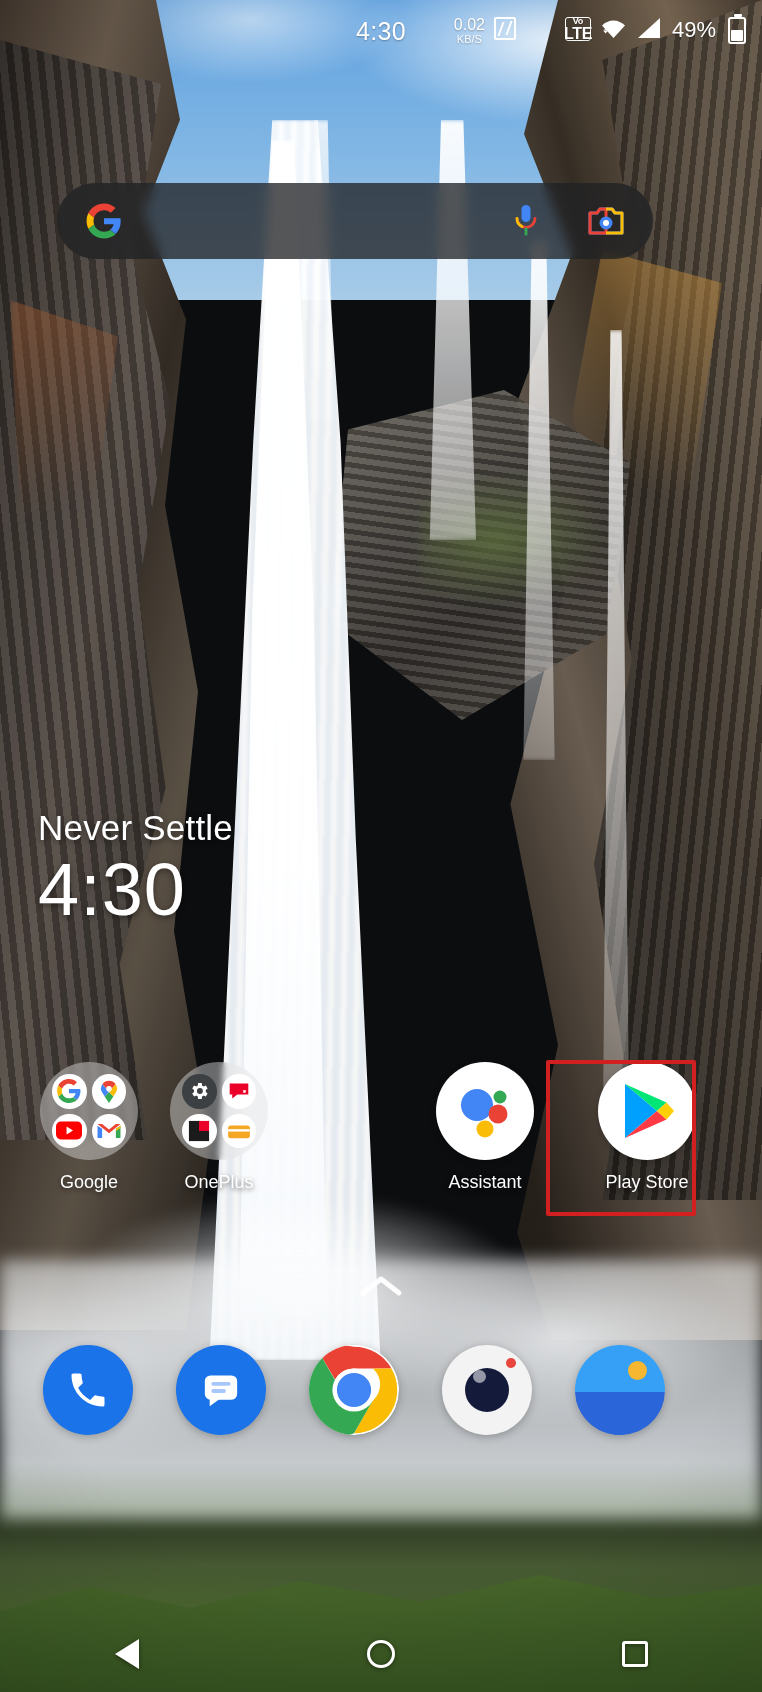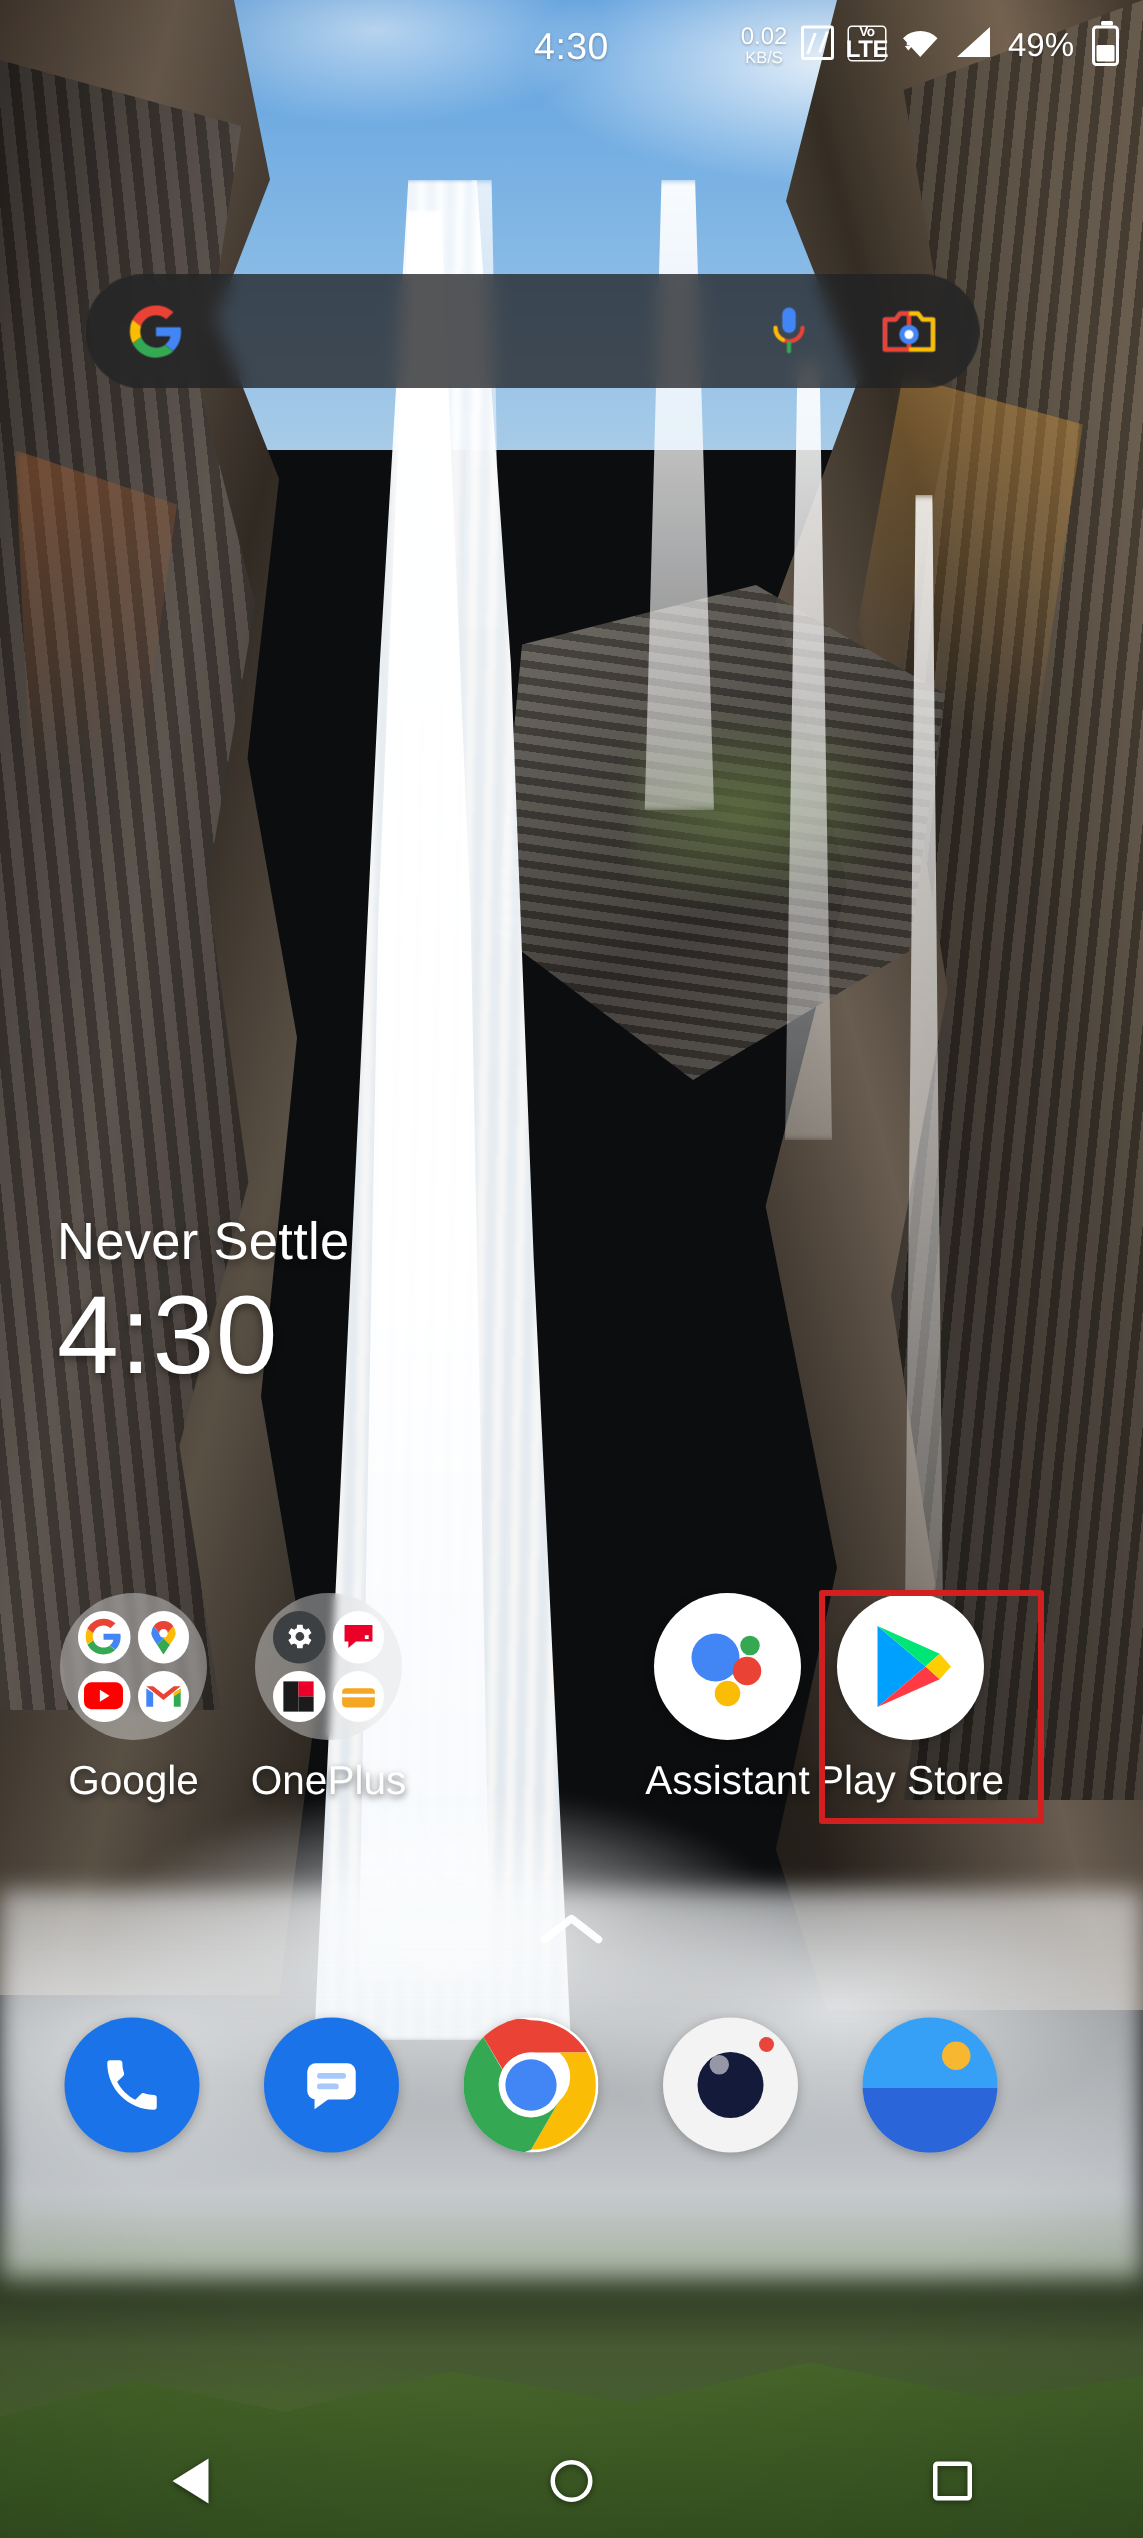--- a/index.html
+++ b/index.html
@@ -180,21 +180,21 @@
     transform:skewX(-20deg);
   }
   .sb-nfc::after {
     content:""; position:absolute; right:4px; bottom:3px; width:11px; height:14px;
     border-right:2.4px solid #fff;
     transform:skewX(-20deg);
   }
   .sb-volte {
     width:26px; height:24px; border:1.6px solid #fff; border-radius:3px;
     display:flex; flex-direction:column; align-items:center; justify-content:center;
-    line-height:1; padding:1px 0;
+    line-height:1; padding:1px 0;margin-left:40px;
   }
   .sb-volte-a { font-size:9px; font-weight:700; letter-spacing:-.3px; }
   .sb-volte-b { font-size:16px; font-weight:700; letter-spacing:-.3px; }
   .sb-wifi { position:relative; width:27px; height:22px; }
   .sb-wifi svg { display:block; }
   .sb-cell { width:25px; height:22px; }
   .sb-batt-txt { font-size:22px; margin-left:2px; }
   .sb-batt {
     width:18px; height:27px; border:2px solid #fff; border-radius:3px;
     position:relative; margin-left:3px;
@@ -235,21 +235,21 @@
   #approw {
     position:absolute; left:0; top:1062px; width:762px; height:160px;
   }
   .app-cell {
     position:absolute; width:150px; text-align:center;
   }
   .app-icon-wrap {
     width:98px; height:98px; margin:0 auto; position:relative;
   }
   .app-label {
-    margin-top:12px; color:#fff; font-size:27px;
+    margin-top:12px; color:#fff; font-size:18px;
     text-shadow:0 2px 5px rgba(0,0,0,.55);
     white-space:nowrap;
   }
   .folder {
     width:98px; height:98px; border-radius:50%;
     background:rgba(225,225,225,.44);
     display:grid; grid-template-columns:1fr 1fr; grid-template-rows:1fr 1fr;
     gap:5px; padding:12px; backdrop-filter: blur(3px);
   }
   .folder > div { width:100%; height:100%; border-radius:50%; overflow:hidden; position:relative; }
@@ -476,21 +476,21 @@
           <circle cx="25" cy="27" r="16" fill="#4285F4"></circle>
           <circle cx="48" cy="19" r="6.5" fill="#34A853"></circle>
           <circle cx="46" cy="36" r="9.5" fill="#EA4335"></circle>
           <circle cx="33" cy="51" r="8.5" fill="#FBBC05"></circle>
         </svg>
       </div>
     </div>
     <div class="app-label">Assistant</div>
   </div>
 
-  <div class="app-cell" style="left:532px;">
+  <div class="app-cell" style="left:572px;">
     <div class="app-icon-wrap">
       <div class="circle-icon">
         <svg width="56" height="60" viewBox="0 0 56 60">
           <path d="M6 3 L38 30 L6 57 Z" fill="#00A0FF"></path>
           <path d="M6 3 L38 30 L47.5 21.5 Z" fill="#00E676"></path>
           <path d="M38 30 L47.5 38.5 L6 57 Z" fill="#FF3A44"></path>
           <path d="M47.5 21.5 L55 30 L47.5 38.5 L38 30 Z" fill="#FFCE00"></path>
         </svg>
       </div>
     </div>

